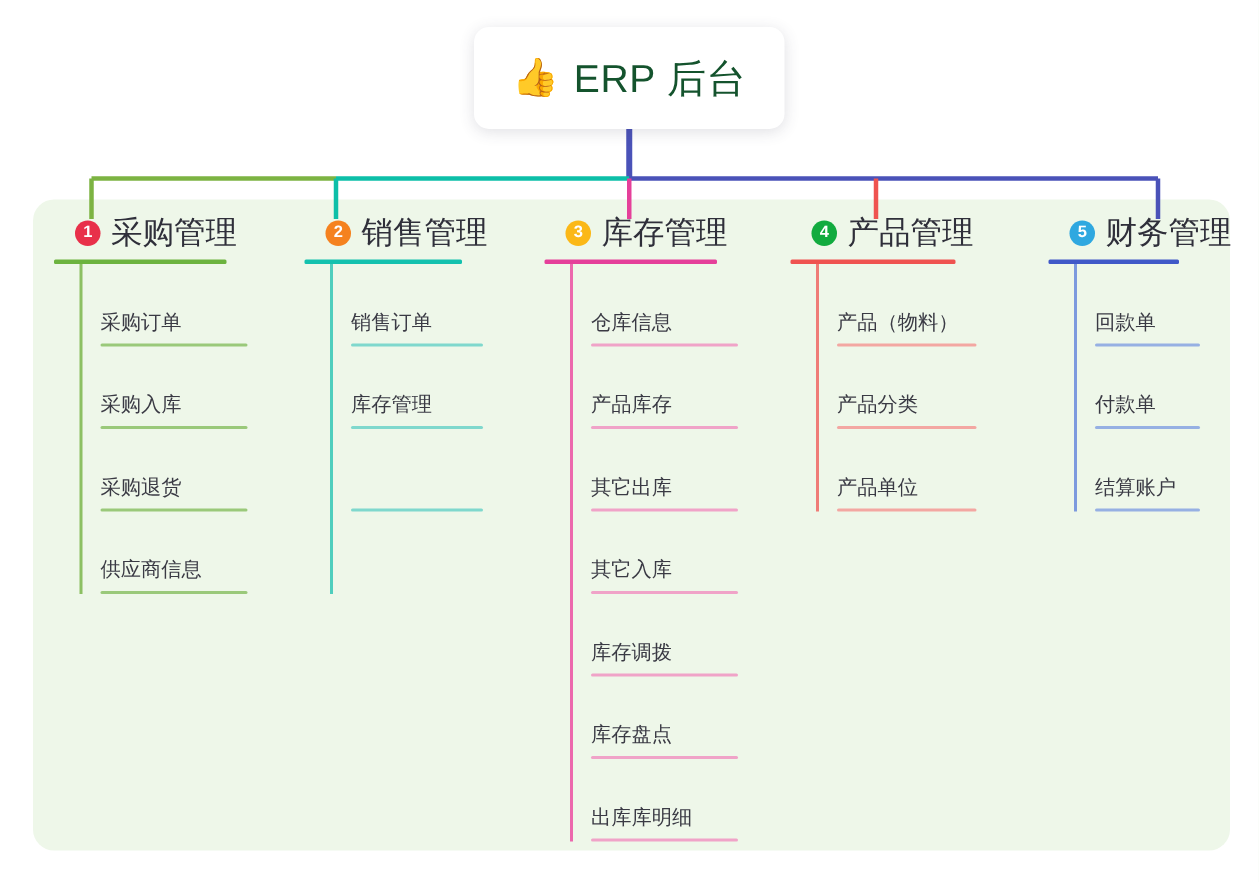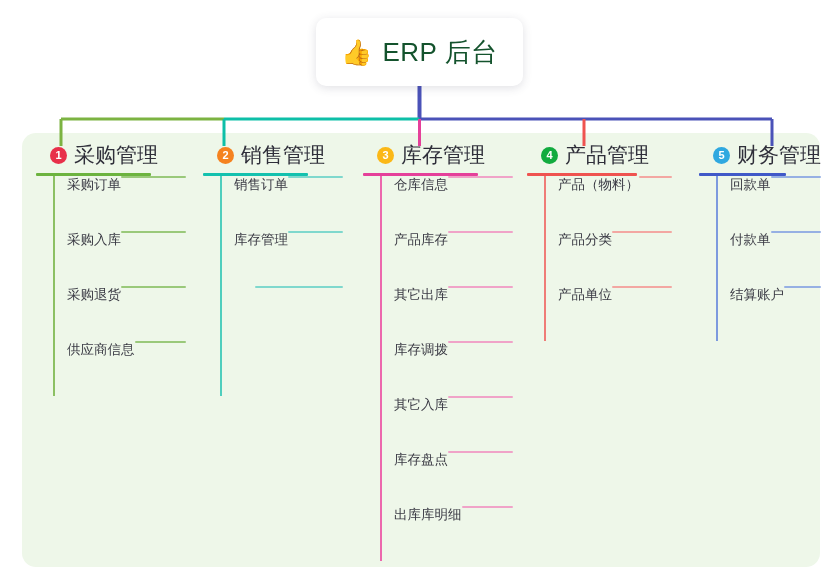--- a/index.html
+++ b/index.html
@@ -117,21 +117,21 @@
     position: absolute;
     left: 17px;
     top: 0;
     width: 2px;
   }
   .item {
     position: relative;
     height: 55px;
     box-sizing: border-box;
     display: flex;
-    flex-direction: row;
+    flex-direction: column;
     justify-content: flex-end;
     padding-left: 14px;
   }
   .item-label {
     font-size: 13.5px;
     color: #3a3a44;
     white-space: nowrap;
     padding-bottom: 5px;
   }
   .item-rule {
@@ -225,25 +225,25 @@
           </div>
           <div class="item">
             <div class="item-label">产品库存</div>
             <div class="item-rule" style="background: rgb(240, 163, 200); width: 98px;"></div>
           </div>
           <div class="item">
             <div class="item-label">其它出库</div>
             <div class="item-rule" style="background: rgb(240, 163, 200); width: 98px;"></div>
           </div>
           <div class="item">
+            <div class="item-label">其它入库</div>
+            <div class="item-rule" style="background: rgb(240, 163, 200); width: 98px;"></div>
+          </div>
+          <div class="item">
             <div class="item-label">库存调拨</div>
-            <div class="item-rule" style="background: rgb(240, 163, 200); width: 98px;"></div>
-          </div>
-          <div class="item">
-            <div class="item-label">其它入库</div>
             <div class="item-rule" style="background: rgb(240, 163, 200); width: 98px;"></div>
           </div>
           <div class="item">
             <div class="item-label">库存盘点</div>
             <div class="item-rule" style="background: rgb(240, 163, 200); width: 98px;"></div>
           </div>
           <div class="item">
             <div class="item-label">出库库明细</div>
             <div class="item-rule" style="background: rgb(240, 163, 200); width: 98px;"></div>
           </div>

